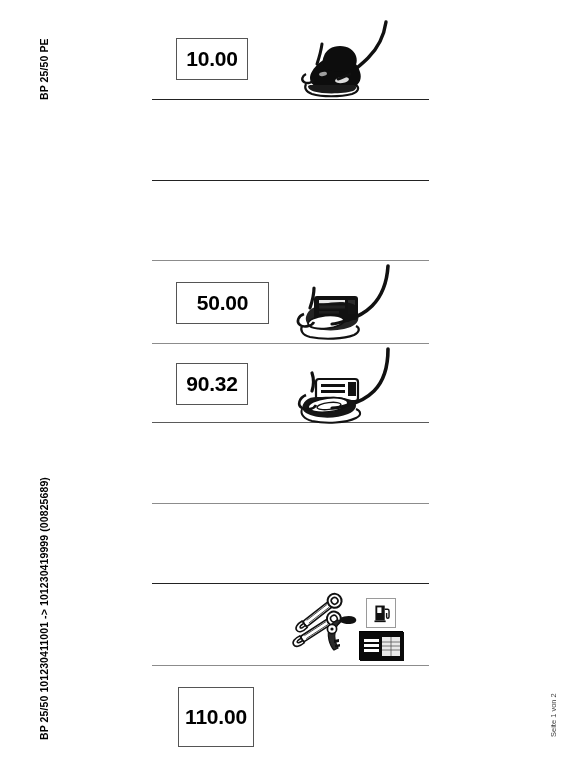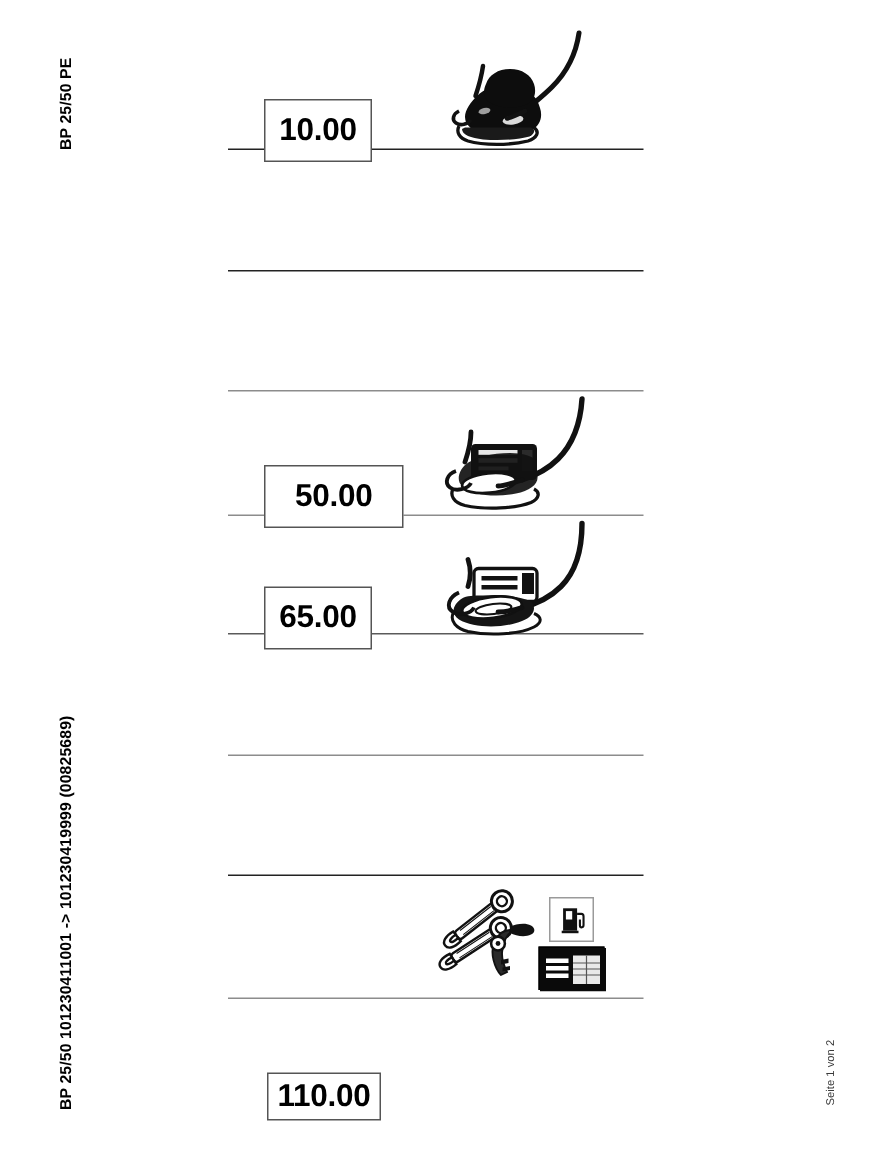--- a/index.html
+++ b/index.html
@@ -71,21 +71,20 @@
     box-sizing: border-box;
     border: 1.3px solid #555;
     background: #fff;
     display: flex;
     align-items: center;
     justify-content: center;
     font-weight: bold;
     color: #000;
     font-size: 21px;
     letter-spacing: -0.2px;
-    margin-top: 28px;
   }
 
   
   .illus {
     position: absolute;
   }
 
   
   .options-wrap {
     position: absolute;
@@ -214,21 +213,21 @@
                C72 70, 72 66, 68 64" fill="none" stroke="#111" stroke-width="2.2"></path>
 
       <ellipse cx="38" cy="60" rx="18" ry="6.5" fill="#fff" stroke="#111" stroke-width="1.8" transform="rotate(-6 38 60)"></ellipse>
 
       <path d="M16 52 C10 54, 8 60, 12 63 C16 66, 24 64, 26 60" fill="none" stroke="#111" stroke-width="2.6"></path>
 
       <path d="M60 58 C54 60, 48 62, 44 62" stroke="#111" stroke-width="3.2" fill="none" stroke-linecap="round"></path>
     </svg>
   </div>
 
-  <div class="price-box" style="left:176px; top:363px; width:72px; height:42px;">65.00</div>
+  <div class="price-box" style="left:176px; top:363px; width:72px; height:42px;">90.32</div>
 
   <div class="illus" style="left:288px; top:345px; width:110px; height:82px;">
     <svg viewBox="0 0 110 82" width="110" height="82">
 
       <path d="M100 4 C100 20, 96 36, 86 46 C78 54, 68 58, 60 60" stroke="#111" stroke-width="3.6" fill="none" stroke-linecap="round"></path>
 
       <path d="M24 28 C26 34, 26 40, 24 46" stroke="#111" stroke-width="3.2" fill="none" stroke-linecap="round"></path>
 
       <rect x="28" y="34" width="42" height="22" rx="3" fill="#fff" stroke="#111" stroke-width="2.2"></rect>
       <rect x="33" y="39" width="24" height="3" fill="#111"></rect>
@@ -307,16 +306,16 @@
       <rect x="4" y="17" width="15" height="3" fill="#fff"></rect>
 
       <rect x="22" y="5" width="18" height="19" fill="#e9e9e9"></rect>
       <line x1="22" y1="10" x2="40" y2="10" stroke="#555" stroke-width="0.8"></line>
       <line x1="22" y1="14" x2="40" y2="14" stroke="#555" stroke-width="0.8"></line>
       <line x1="22" y1="18" x2="40" y2="18" stroke="#555" stroke-width="0.8"></line>
       <line x1="31" y1="5" x2="31" y2="24" stroke="#555" stroke-width="0.8"></line>
     </svg>
   </div>
 
-  <div class="price-box" style="left:178px; top:687px; width:76px; height:32px;">110.00</div>
+  <div class="price-box" style="left:178px; top:687px; width:76px; height:60px;">110.00</div>
 
 
 </div>
 
 </body></html>

